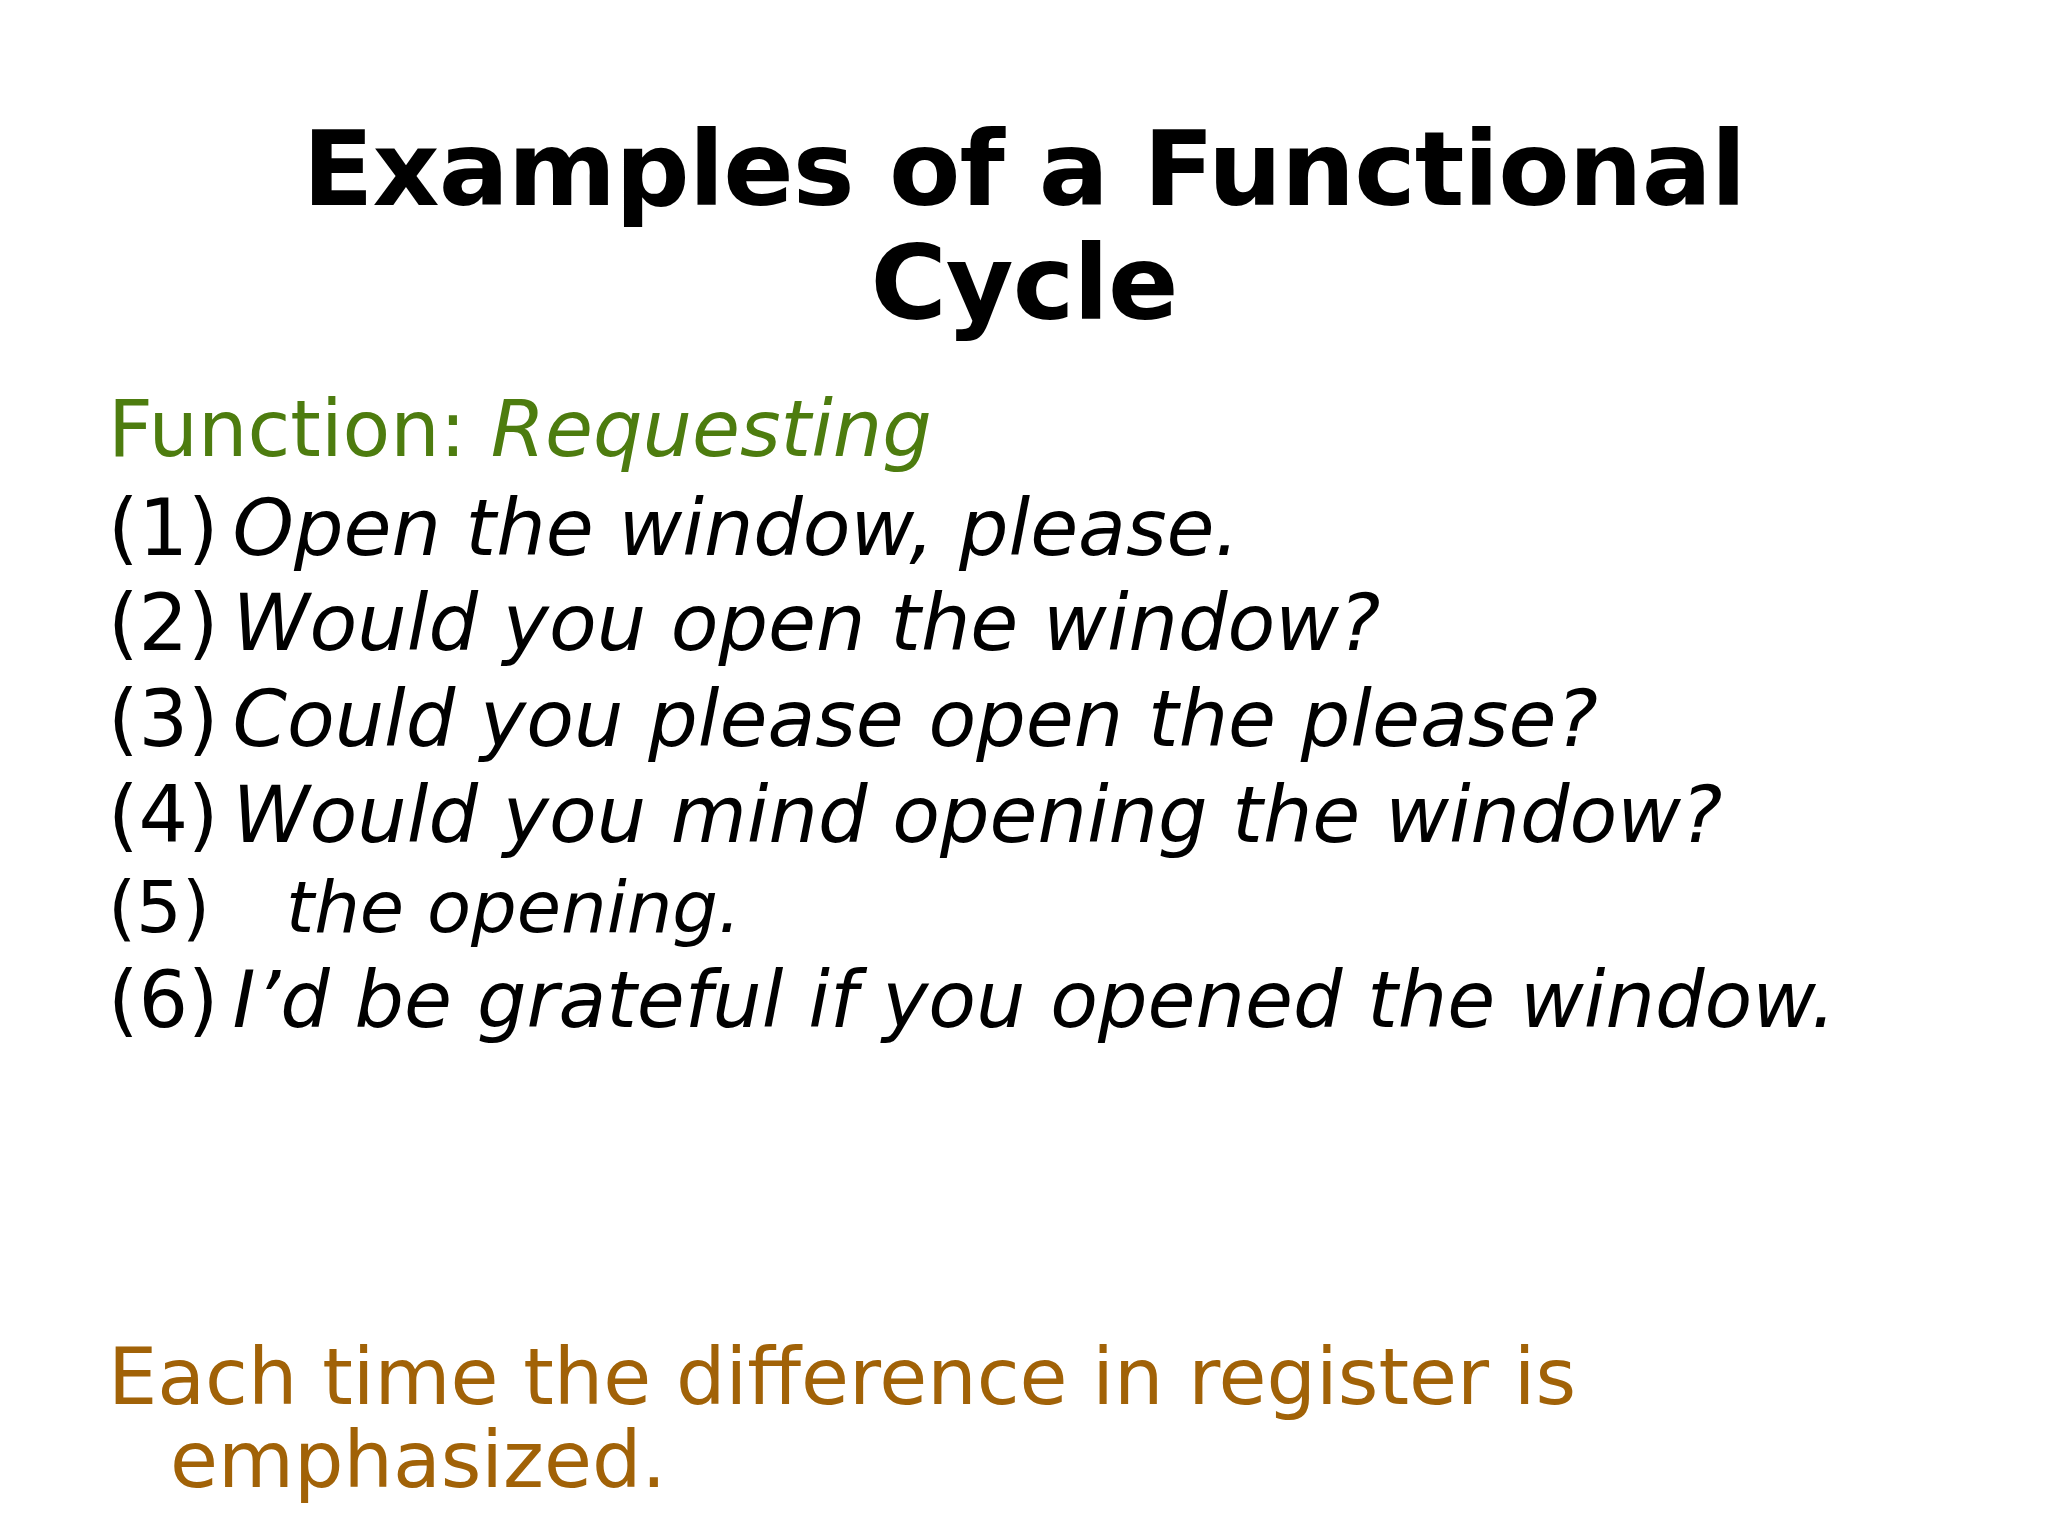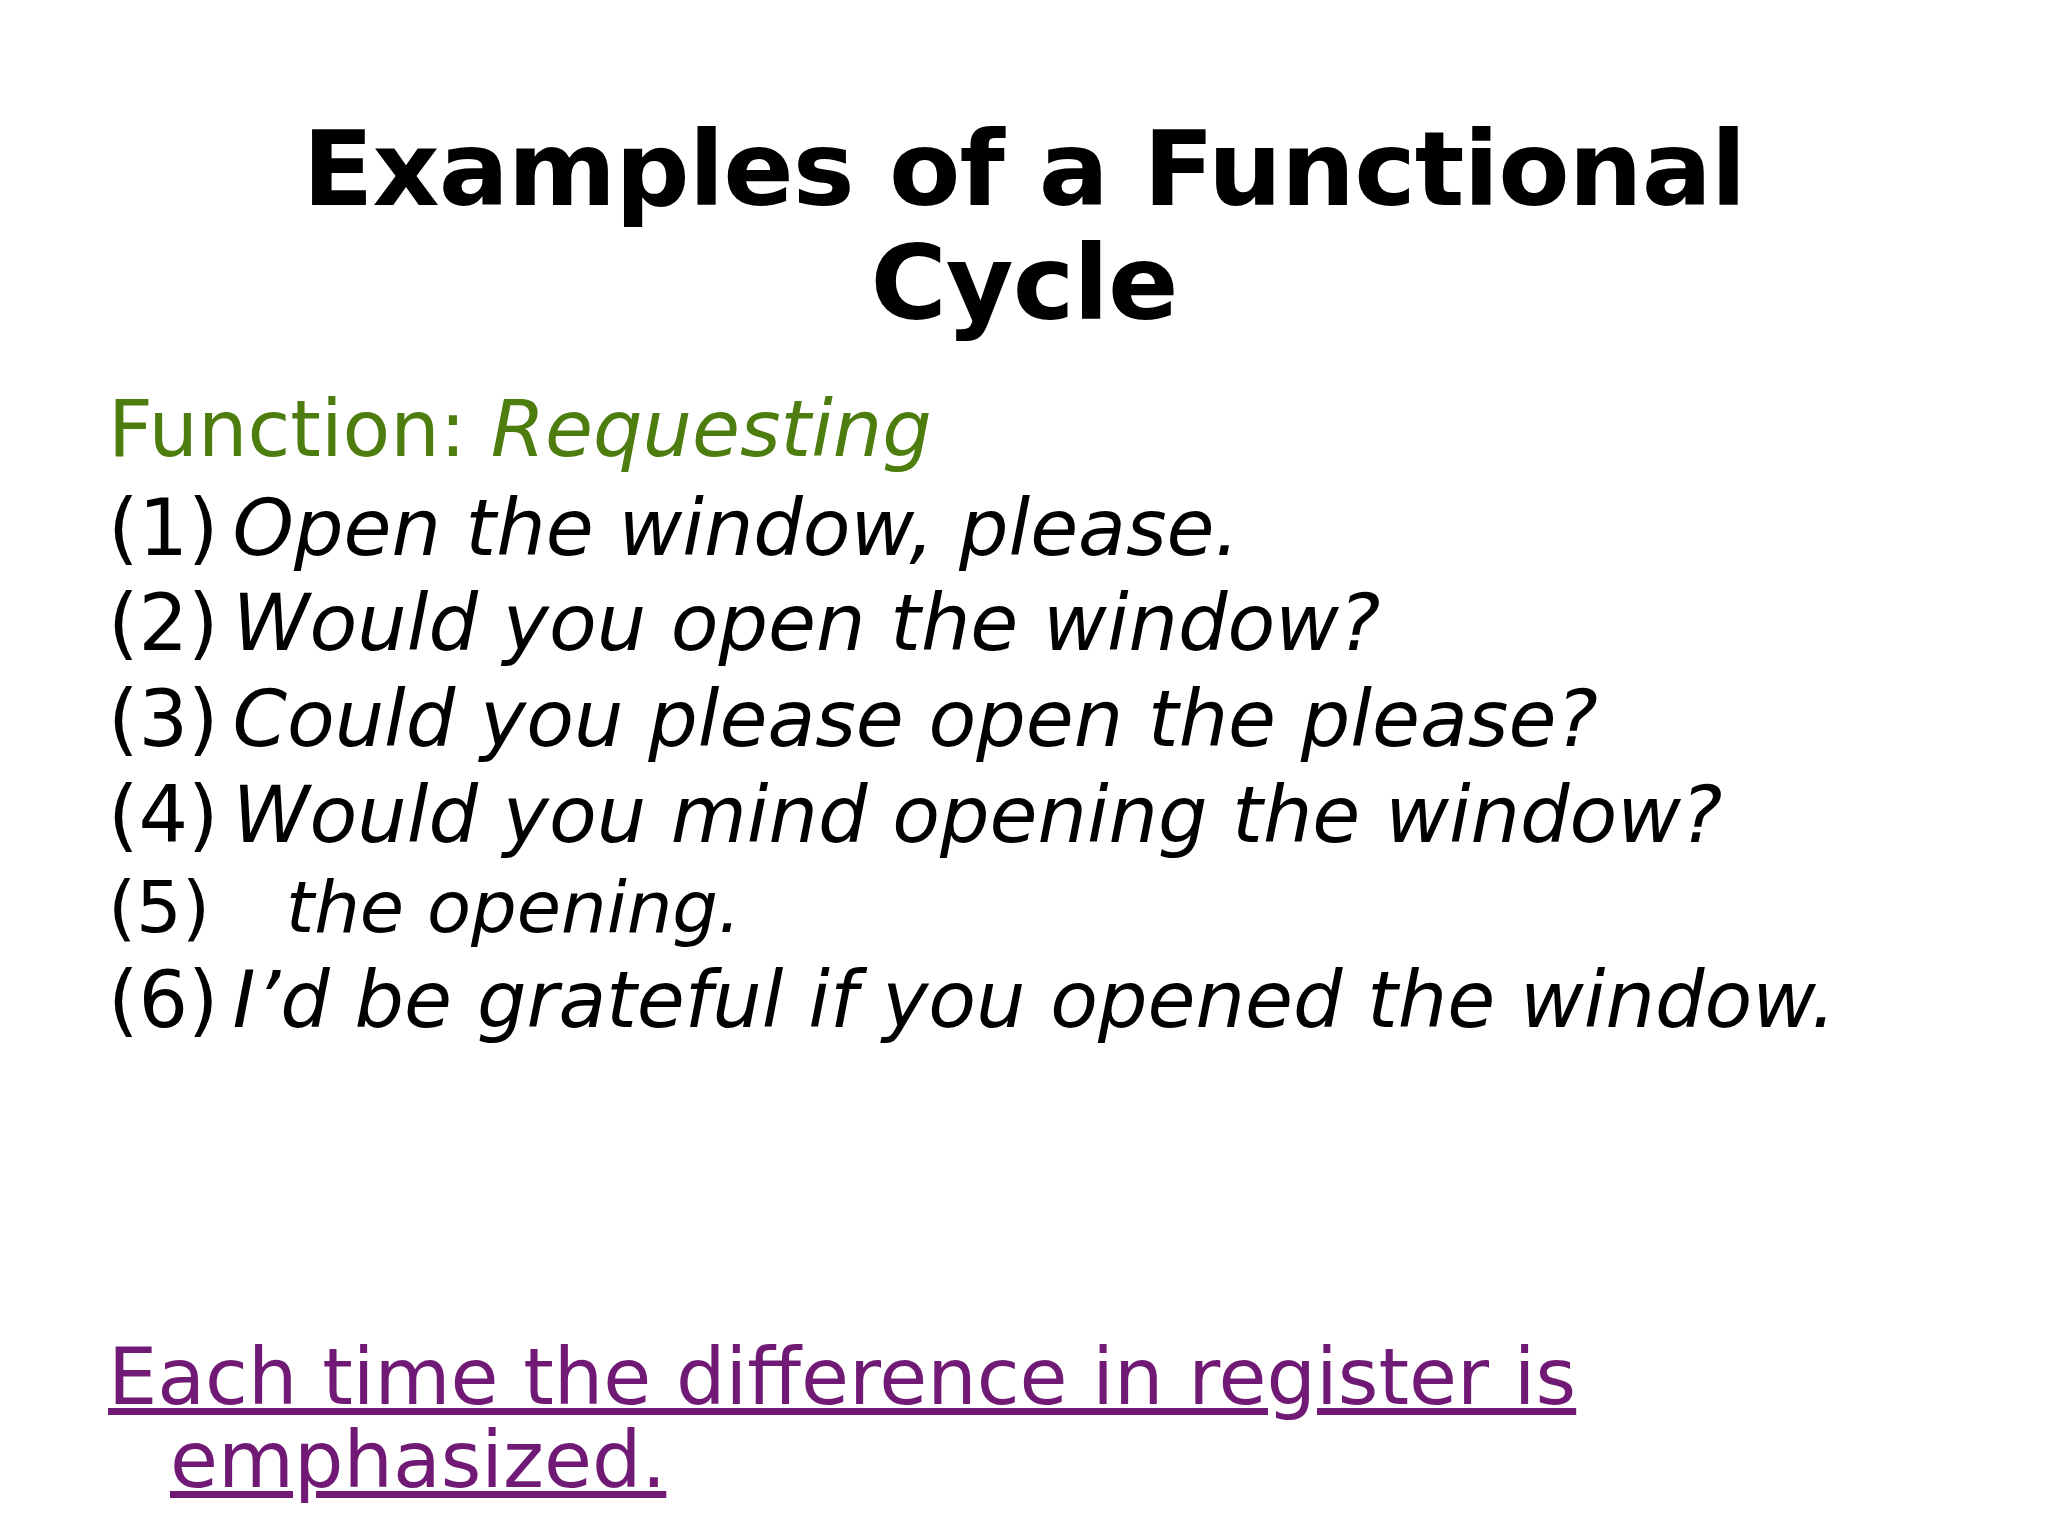--- a/index.html
+++ b/index.html
@@ -96,22 +96,21 @@
   
   .closing {
     position: absolute;
     left: 108px;
     top: 1336px;
     width: 1700px;
     font-family: "DejaVu Sans", sans-serif;
     font-size: 78px;
     line-height: 1.06;
     font-style: normal;
-    color: #701a75;
-    text-decoration: underline;
+    color: #a16207;
   }
   .closing .cont-indent {
     display: block;
     padding-left: 62px;
   }
 </style>
 </head>
 <body>
 
 <div class="slide">

